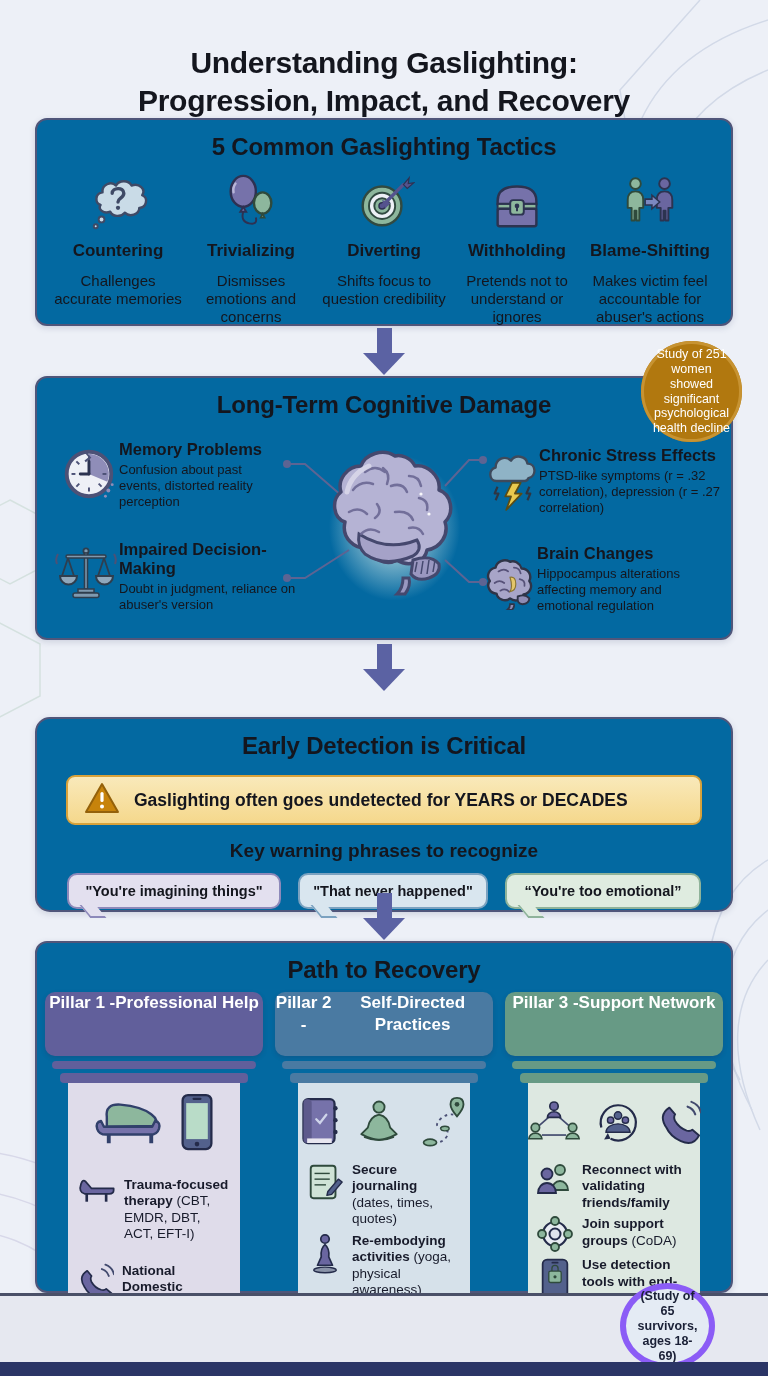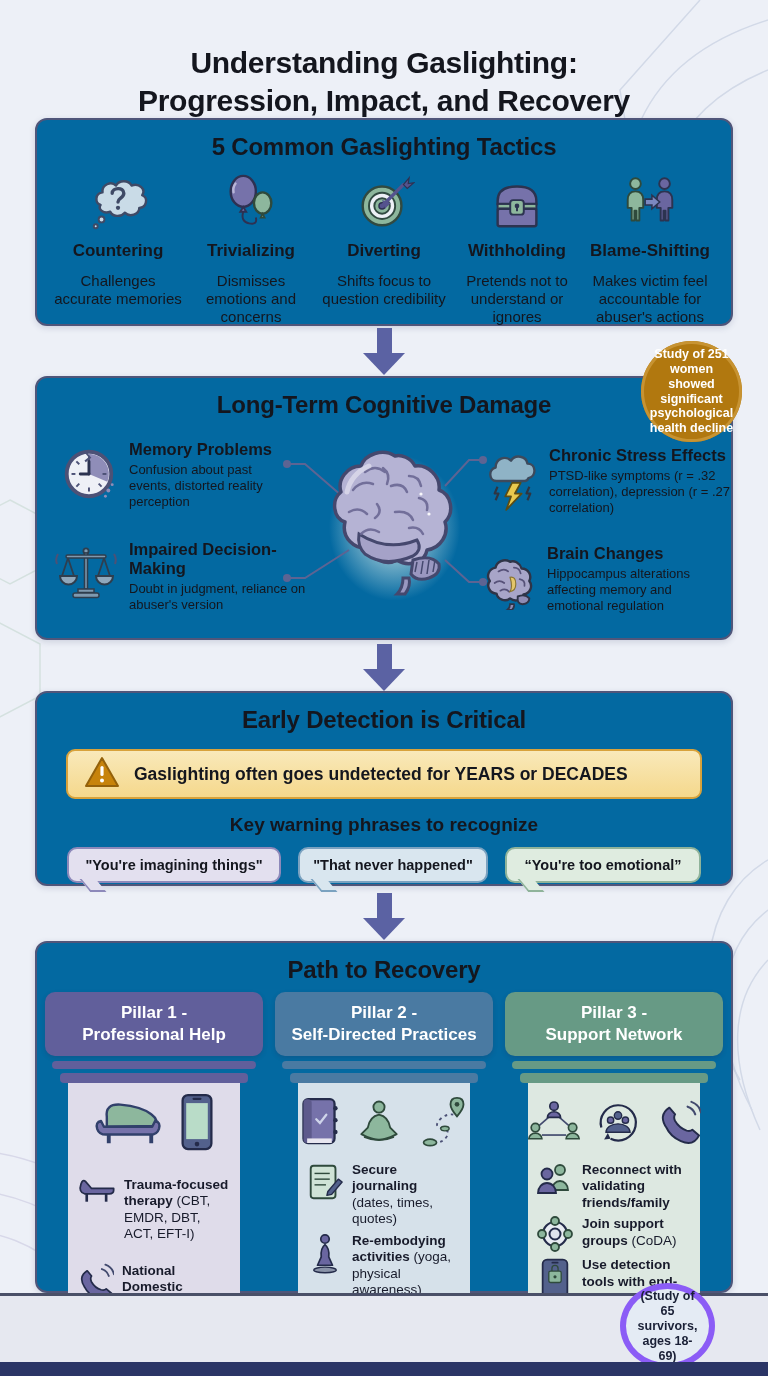--- a/index.html
+++ b/index.html
@@ -21,24 +21,24 @@
     border-top:22px solid #5b62a3;}
   
   .tactics-row{display:flex;justify-content:space-between;padding:10px 16px 0;}
   .tactic{width:130px;text-align:center;}
   .t-icon{height:64px;display:flex;align-items:center;justify-content:center;}
   .t-label{font-size:17px;font-weight:bold;margin-top:6px;}
   .t-desc{font-size:15px;line-height:1.2;margin-top:11px;}
   
   .study-badge{position:absolute;left:641px;top:341px;width:101px;height:101px;border-radius:50%;
     background:#b1780f;box-shadow:inset 0 0 0 3px #c79332;z-index:5;display:flex;align-items:center;
-    justify-content:center;text-align:center;color:#fff;font-weight:bold;font-size:12.5px;
+    justify-content:center;text-align:center;color:#fff;font-weight:normal;font-size:12.5px;
     line-height:1.18;padding:10px;box-sizing:border-box;}
   
-  .cog-item{position:absolute;display:flex;gap:10px;align-items:flex-start;}
+  .cog-item{position:absolute;display:flex;align-items:flex-start;}
   .cog-icon{flex:0 0 auto;}
   .cog-title{font-size:16.5px;font-weight:bold;line-height:1.15;}
   .cog-desc{font-size:13px;line-height:1.22;margin-top:3px;}
   .brain-glow{position:absolute;left:270px;top:52px;width:175px;height:195px;border-radius:50%;
     background:radial-gradient(closest-side,#def0ec 0%,rgba(222,240,236,0) 75%);}
   .brain-wrap{position:absolute;left:288px;top:64px;width:140px;height:170px;}
   .connectors{position:absolute;left:0;top:0;width:698px;height:264px;pointer-events:none;}
   
   .warning-banner{margin:15px auto 0;width:636px;height:50px;background:linear-gradient(#f9e9ba,#f5d88c);
     border:2px solid #d8a23b;border-radius:9px;display:flex;align-items:center;gap:14px;
@@ -54,21 +54,21 @@
   .b1::after{background:#e3e0ef;border-color:#8d89ba;}
   .b2{background:#d9e6ef;border-color:#7ba2c0;width:190px;}
   .b2::after{background:#d9e6ef;border-color:#7ba2c0;}
   .b3{background:#dfece0;border-color:#8fb39a;width:196px;}
   .b3::after{background:#dfece0;border-color:#8fb39a;}
   
   .recovery{display:flex;flex-direction:column;}
   .pillars{flex:1;display:flex;justify-content:space-between;padding:8px 8px 0;}
   .pillar{width:218px;display:flex;flex-direction:column;align-items:center;}
   .p-head{width:100%;height:64px;border-radius:10px;color:#fff;text-align:center;font-size:17px;
-    font-weight:bold;line-height:1.3;display:flex;flex-direction:column;justify-content:center;
+    font-weight:bold;line-height:1.3;display:flex;flex-direction:row;justify-content:center;
     box-sizing:border-box;box-shadow:0 2px 4px rgba(40,50,90,.25);}
   .p-bar1{width:94%;height:8px;border-radius:4px;margin-top:5px;}
   .p-bar2{width:86%;height:10px;border-radius:4px;margin-top:4px;}
   .p-shaft{width:79%;flex:1;padding:4px 8px 2px;box-sizing:border-box;}
   .p-base1{width:86%;height:8px;border-radius:4px;}
   .pillar-1 .p-head,.pillar-1 .p-bar1,.pillar-1 .p-bar2,.pillar-1 .p-base1,.pillar-1 .p-base2,.pillar-1 .p-base3{background:#615f9b;}
   .pillar-2 .p-head,.pillar-2 .p-bar1,.pillar-2 .p-bar2,.pillar-2 .p-base1,.pillar-2 .p-base2,.pillar-2 .p-base3{background:#4a7aa2;}
   .pillar-3 .p-head,.pillar-3 .p-bar1,.pillar-3 .p-bar2,.pillar-3 .p-base1,.pillar-3 .p-base2,.pillar-3 .p-base3{background:#679a85;}
   .pillar-1 .p-shaft{background:#dfdcea;}
   .pillar-2 .p-shaft{background:#d6e1ea;}
@@ -344,21 +344,21 @@
         <div class="cog-desc" style="width:182px;">Hippocampus alterations affecting memory and emotional regulation</div>
       </div>
     </div>
   </section>
 
   <div class="arrow" style="top:644px;">
     <div class="shaft"></div>
       <div class="head"></div>
   </div>
 
-  <section class="box" style="top:691px;height:195px;">
+  <section class="box" style="top:717px;height:195px;border-radius:15px;">
     <h2>Early Detection is Critical</h2>
     <div class="warning-banner">
       <span>
         <svg width="36" height="33" viewBox="0 0 36 33">
           <path d="M18,2 L34,30 H2 Z" fill="#c7830b" stroke="#94610a" stroke-width="2" stroke-linejoin="round"></path>
           <rect x="16.4" y="10" width="3.2" height="10" rx="1.6" fill="#fff"></rect>
           <circle cx="18" cy="24.5" r="2" fill="#fff"></circle>
         </svg>
       </span>
       <span class="warning-text">Gaslighting often goes undetected for YEARS or DECADES</span>

